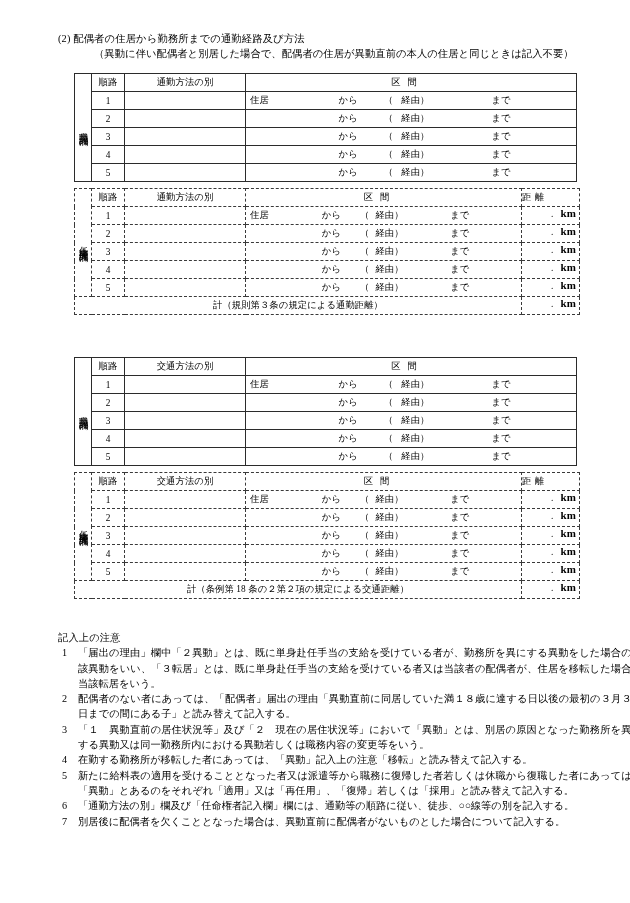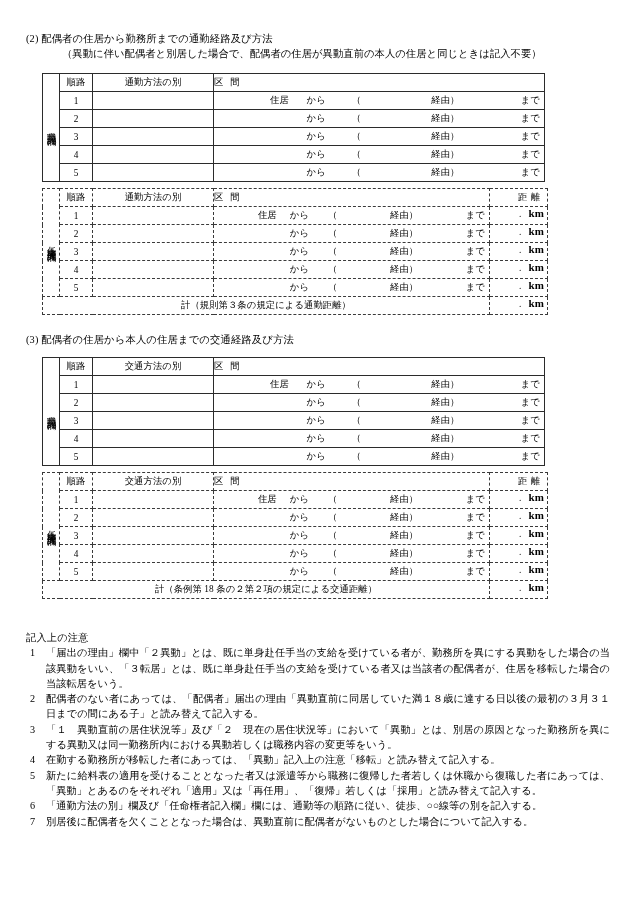--- a/index.html
+++ b/index.html
@@ -14,20 +14,21 @@
     font-family: "Liberation Serif", "DejaVu Serif", serif;
     color: #000000;
     overflow: hidden;
   }
 
   .page {
     position: relative;
     width: 572px;
     height: 903px;
     box-sizing: border-box;
+    margin-left: 32px;
   }
 
   
   .section {
     position: absolute;
     left: 0;
     right: 0;
   }
   .sec-title {
     font-size: 10.3px;
@@ -89,53 +90,53 @@
   }
 
   td.col-no    { width: 32px; }
   td.col-method{ width: 120px; }
   td.col-span  { width: 0; }
   td.col-dist  { width: 57px; }
 
   
   .span-head {
     display: block;
-    text-align: left;
+    text-align: center;
     letter-spacing: 7px;
     padding-right: 7px;
     font-family: Liberation Serif, serif;
   }
   .span-row {
     display: flex;
     align-items: center;
     height: 100%;
     padding: 0 4px;
     box-sizing: border-box;
   }
-  .sp-home { width: 22%; text-align: right; }
+  .sp-home { width: 22%; text-align: left; }
   .sp-from { width: 17%; }
   .sp-par  { width: 8%;  text-align: center; }
-  .sp-via  { width: 28%; text-align: right; }
-  .sp-to   { width: 25%; text-align: right; }
+  .sp-via  { width: 28%; text-align: left; }
+  .sp-to   { width: 25%; text-align: left; }
 
   
   .dist-cell {
     display: flex;
     align-items: baseline;
     justify-content: flex-end;
     height: 100%;
     padding-right: 3px;
     box-sizing: border-box;
     gap: 7px;
   }
   .dist-dot { font-size: 9.3px; }
   .dist-km  { font-size: 11px; font-weight: bold; }
   .dist-head {
     display: block;
-    text-align: right;
+    text-align: left;
     letter-spacing: 3.5px;
     padding-right: 3.5px;
   }
 
   
   td.total-cell {
     text-align: left;
     padding-left: 4px;
     white-space: nowrap;
     letter-spacing: 0.15px;
@@ -391,23 +392,20 @@
           <div class="dist-cell">
             <span class="dist-dot">.</span>
             <span class="dist-km">km</span>
           </div>
         </td>
       </tr>
     </tbody>
       </table>
   </div>
 
-  <div class="section" style="top:332px;">
-    <div class="sec-title">(3)  配偶者の住居から本人の住居までの交通経路及び方法</div>
-  </div>
 
   <div class="tbl-wrap" style="top:357px; left:42px;">
     <table class="form solid">
       <tbody>
           <tr>
         <td class="vlabel" rowspan="6">
           <span class="vtext">職員記入欄</span>
         </td>
         <td class="col-no">順路</td>
         <td class="col-method">交通方法の別</td>

